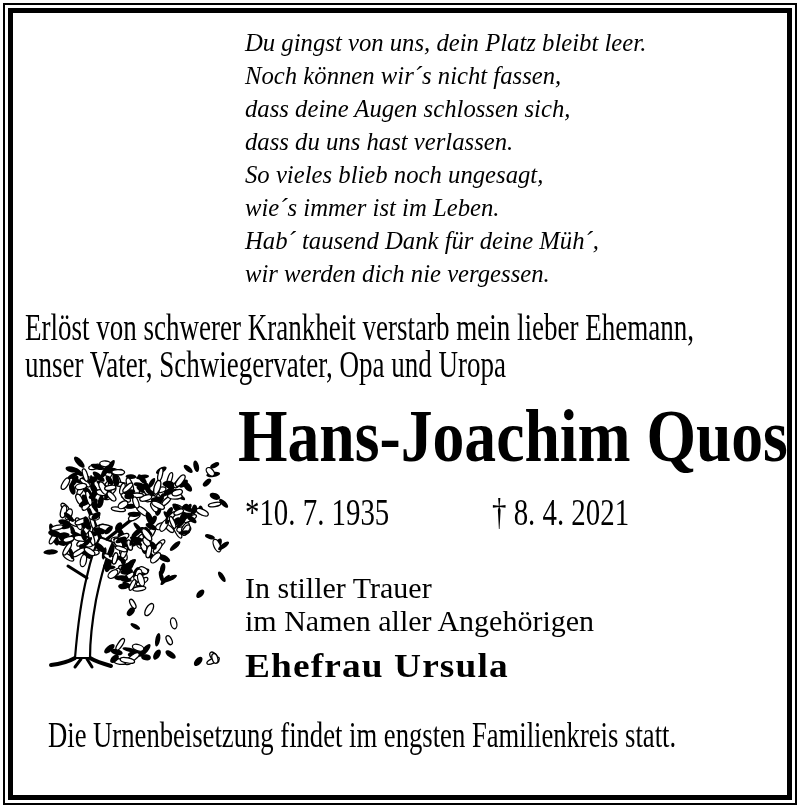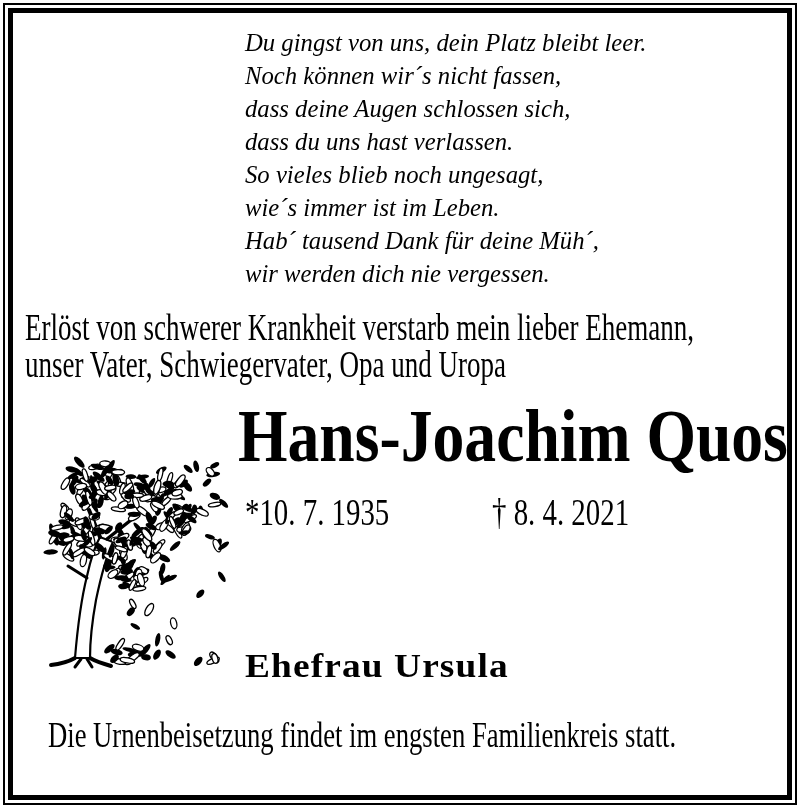--- a/index.html
+++ b/index.html
@@ -431,17 +431,21 @@
           <ellipse cx="179.9" cy="220.4" rx="5.0" ry="2.8" transform="rotate(74 179.9 220.4)" fill="#fff" stroke="#000" stroke-width="1.3"></ellipse>
         </g>
     </svg>
   </div>
 
   <div class="deceased-name">Hans-Joachim Quos</div>
 
   <div class="date birth">*10. 7. 1935</div>
   <div class="date death">† 8. 4. 2021</div>
 
+  <div class="mourning">
+    <div>In stiller Trauer</div>
+    <div>im Namen aller Angehörigen</div>
+  </div>
 
   <div class="signature">Ehefrau Ursula</div>
 
   <div class="funeral-note">Die Urnenbeisetzung findet im engsten Familienkreis statt.</div>
 </div>
 
 </body></html>

